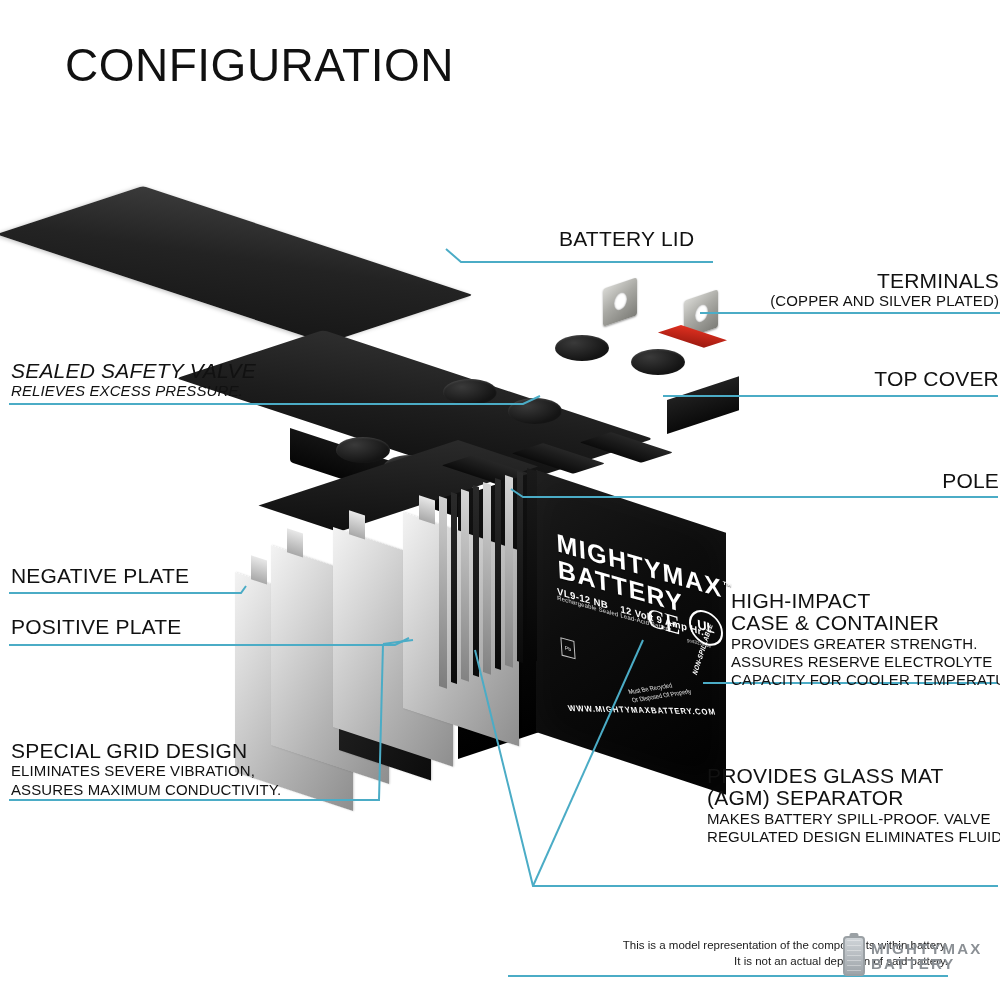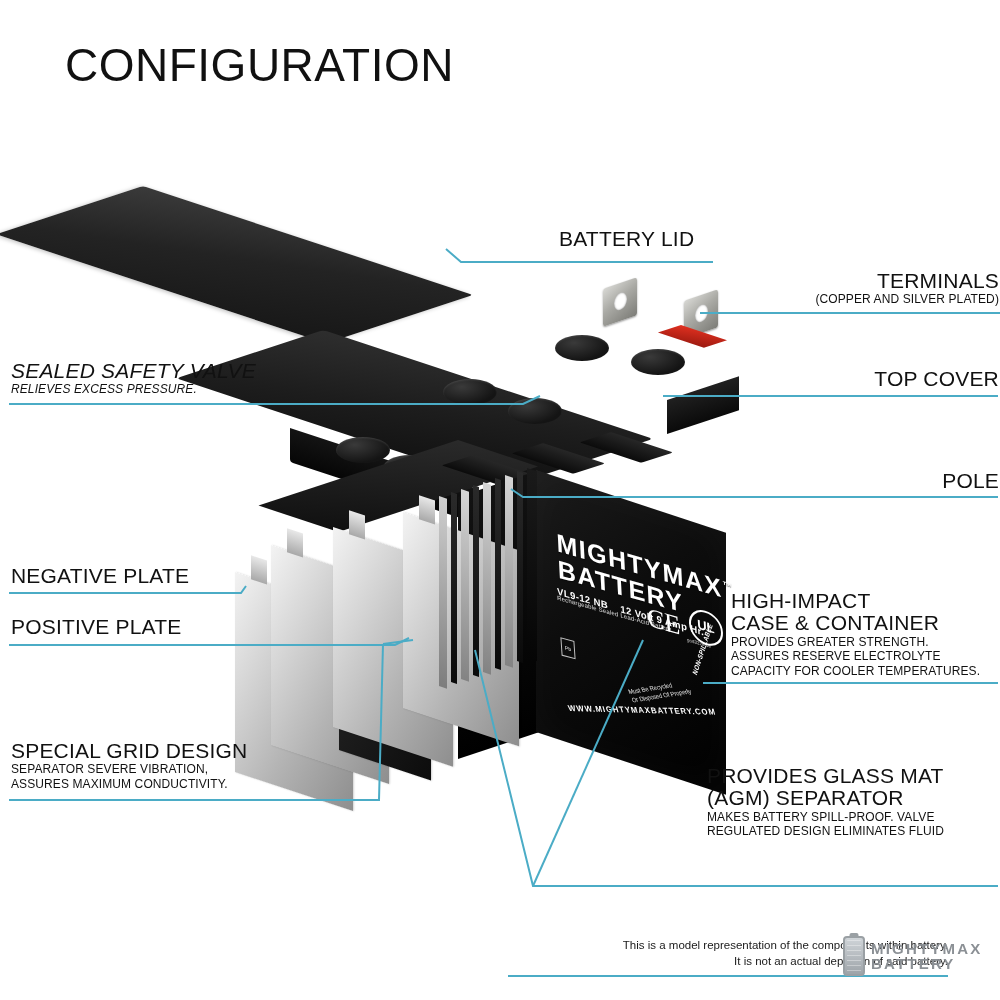--- a/index.html
+++ b/index.html
@@ -20,21 +20,21 @@
     color:#111;line-height:1;white-space:nowrap;
   }
 
   
   .callout{position:absolute;}
   .callout .hd{
     font-size:21px;font-weight:400;color:#111;
     line-height:1.06;letter-spacing:.2px;white-space:nowrap;
   }
   .callout .sub{
-    font-size:12px;font-weight:400;color:#111;
+    font-size:15px;font-weight:400;color:#111;
     line-height:1.22;letter-spacing:.1px;white-space:nowrap;
   }
   .callout.r{text-align:right;}
   .callout.r .hd,.callout.r .sub{}
 
   
   .svg-lines{position:absolute;left:0;top:0;width:1000px;height:1000px;pointer-events:none;}
 
   
   .art{position:absolute;left:0;top:0;width:1000px;height:1000px;}
@@ -373,21 +373,21 @@
   <div class="callout" style="left:728px;top:590px;">
     <div class="hd">HIGH-IMPACT</div>
     <div class="hd">CASE &amp; CONTAINER</div>
     <div class="sub">PROVIDES GREATER STRENGTH.</div>
     <div class="sub">ASSURES RESERVE ELECTROLYTE</div>
     <div class="sub">CAPACITY FOR COOLER TEMPERATURES.</div>
   </div>
 
   <div class="callout" style="left:8px;top:740px;">
     <div class="hd">SPECIAL GRID DESIGN</div>
-    <div class="sub">SEPARATOR SEVERE VIBRATION,</div>
+    <div class="sub">ELIMINATES SEVERE VIBRATION,</div>
     <div class="sub">ASSURES MAXIMUM CONDUCTIVITY.</div>
   </div>
 
   <div class="callout" style="left:704px;top:765px;">
     <div class="hd">PROVIDES GLASS MAT</div>
     <div class="hd">(AGM) SEPARATOR</div>
     <div class="sub">MAKES BATTERY SPILL-PROOF. VALVE</div>
     <div class="sub">REGULATED DESIGN ELIMINATES FLUID</div>
   </div>
 

